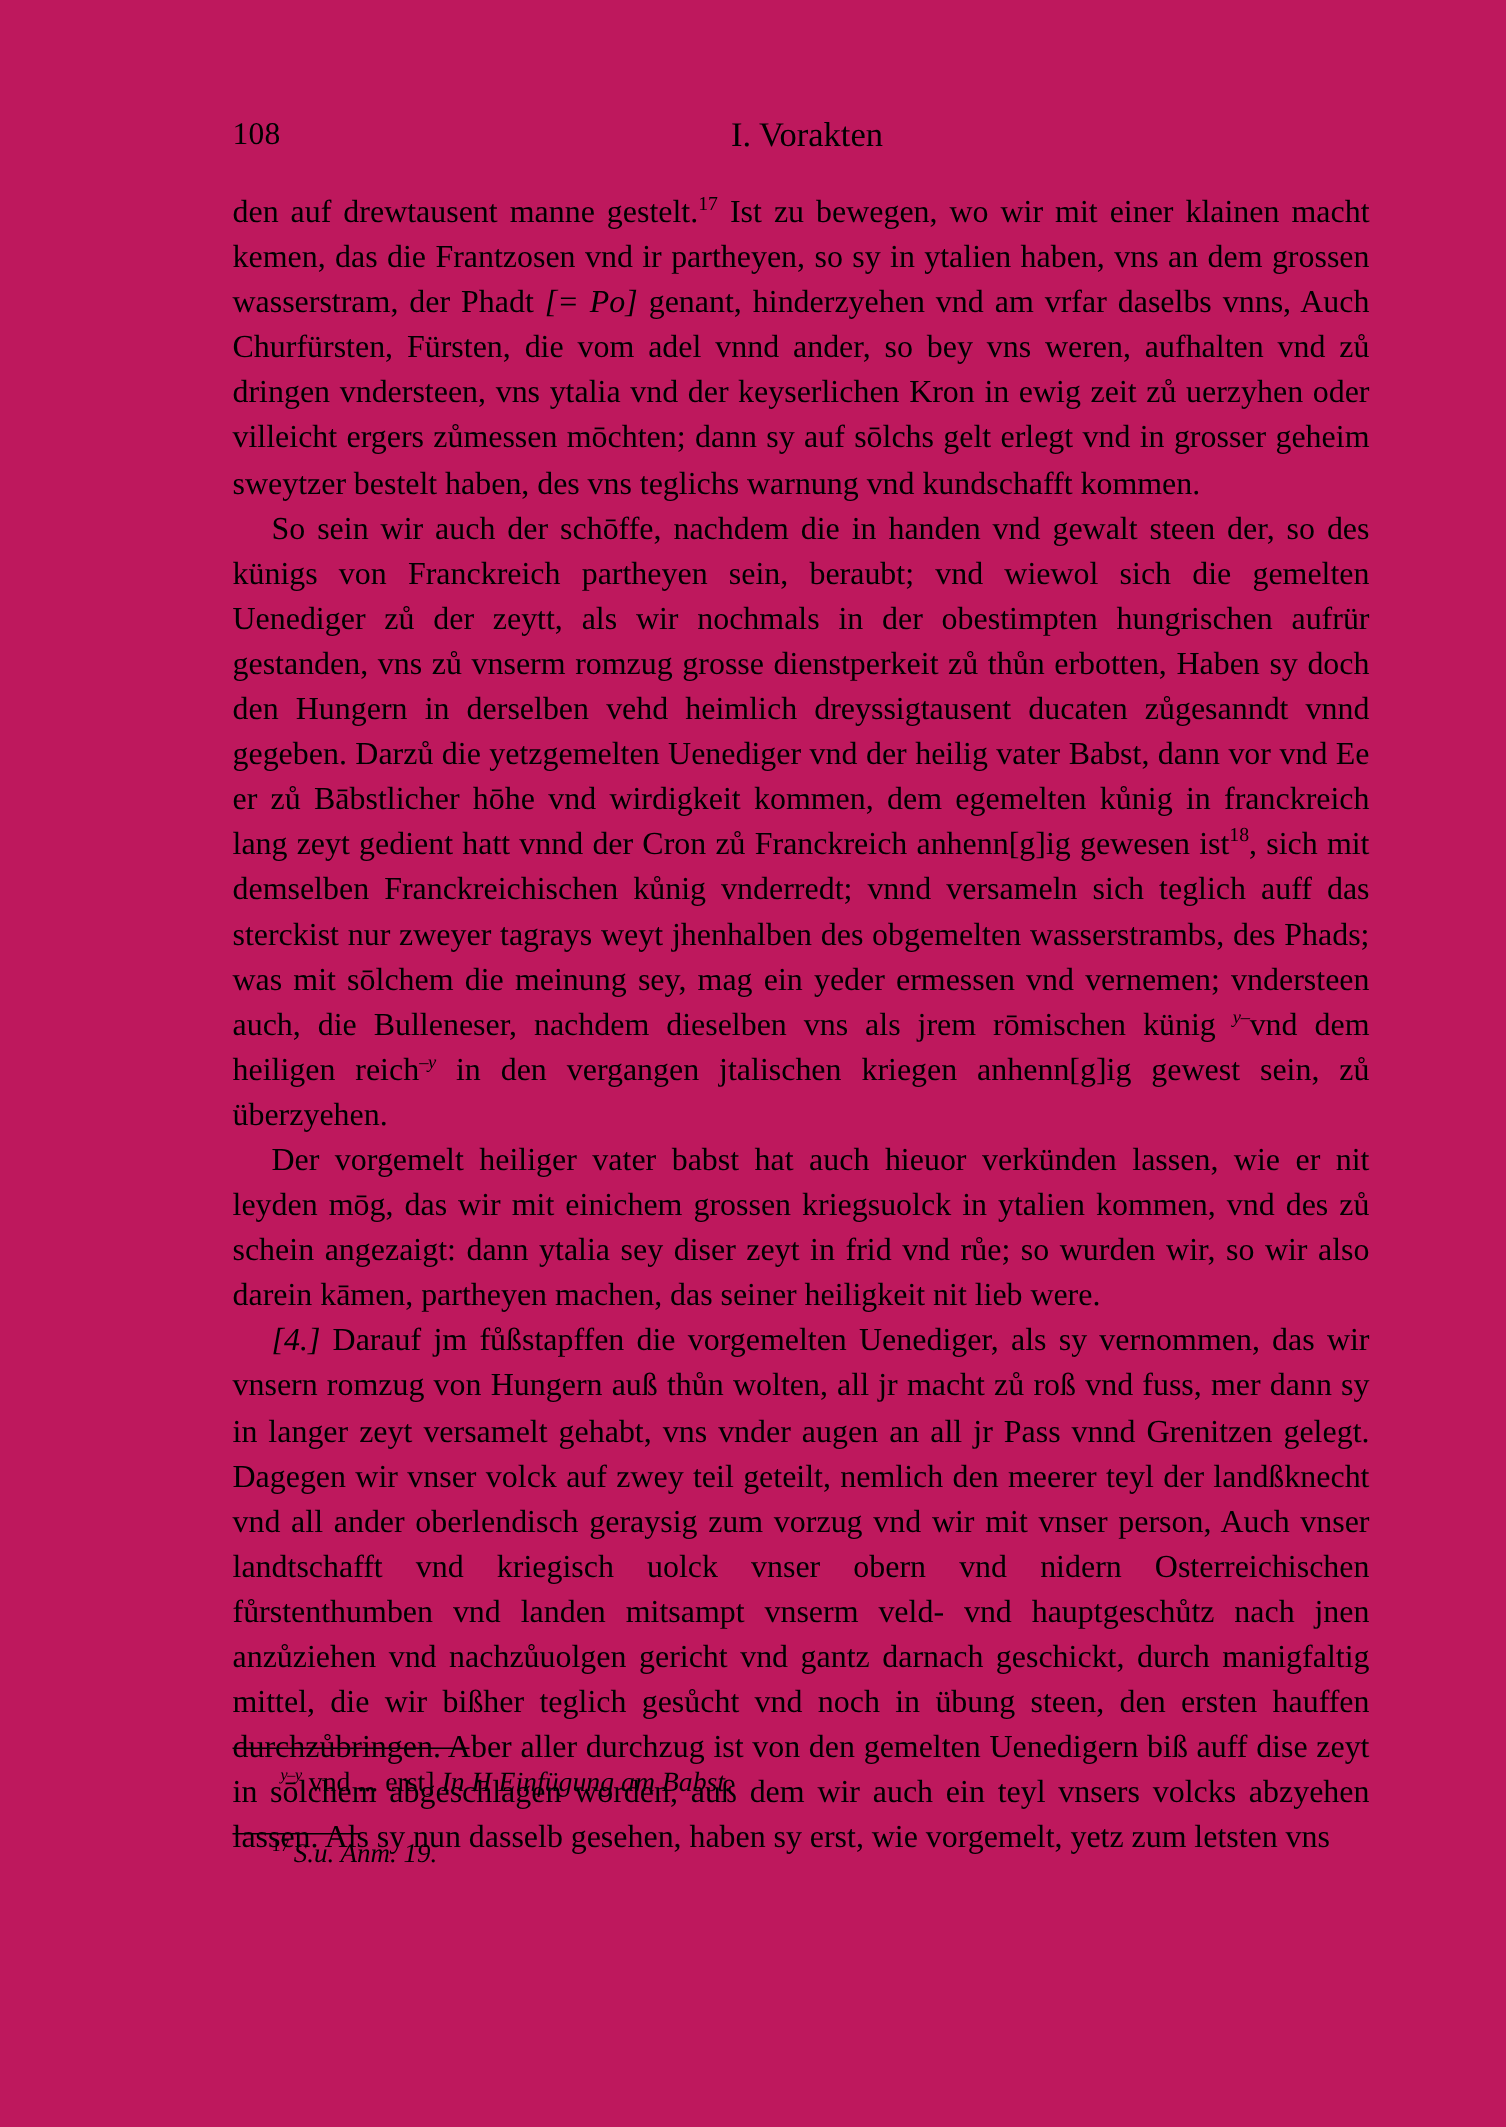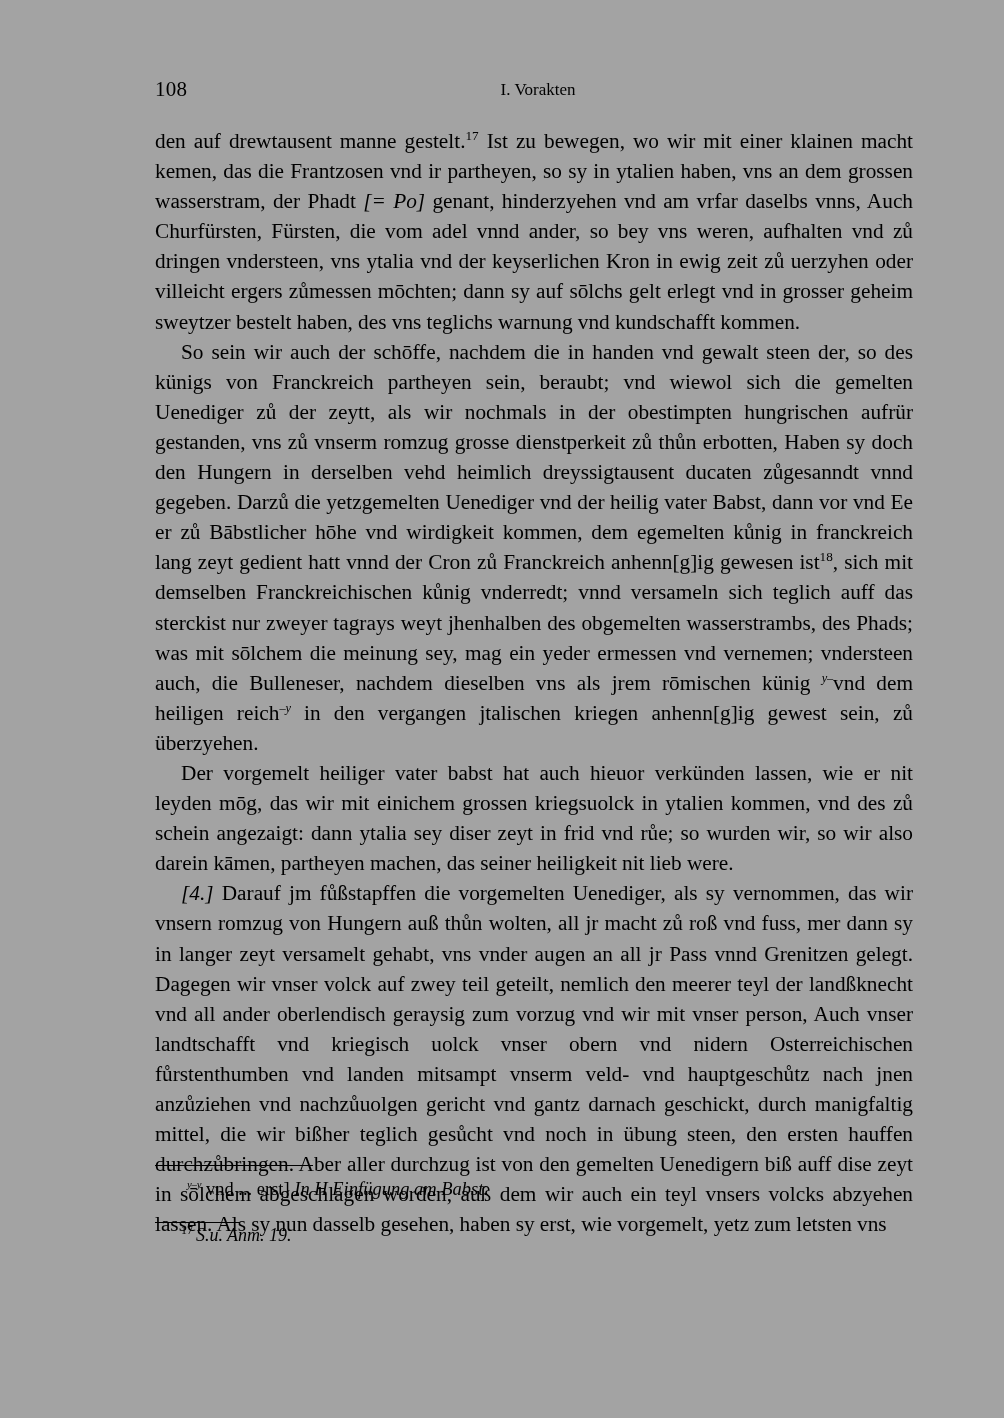--- a/index.html
+++ b/index.html
@@ -10,21 +10,21 @@
   }
   body {
     font-family: "Liberation Serif", "DejaVu Serif", serif;
     color: #000000;
   }
   .page {
     position: relative;
     width: 1004px;
     height: 1418px;
     margin: 0 auto;
-    background: #a3a3a3;
+    background: #be185d;
     overflow: hidden;
   }
 
   
   .running-head {
     position: absolute;
     left: 155px;
     top: 76px;
     width: 758px;
     height: 26px;
@@ -36,21 +36,21 @@
     font-size: 21px;
     line-height: 26px;
     letter-spacing: 0.2px;
   }
   .head-title {
     position: absolute;
     left: 0;
     top: 2px;
     width: 758px;
     text-align: center;
-    font-size: 17px;
+    font-size: 23px;
     line-height: 24px;
     padding-left: 8px;
     box-sizing: border-box;
   }
 
   
   .textblock {
     position: absolute;
     left: 155px;
     top: 126px;

